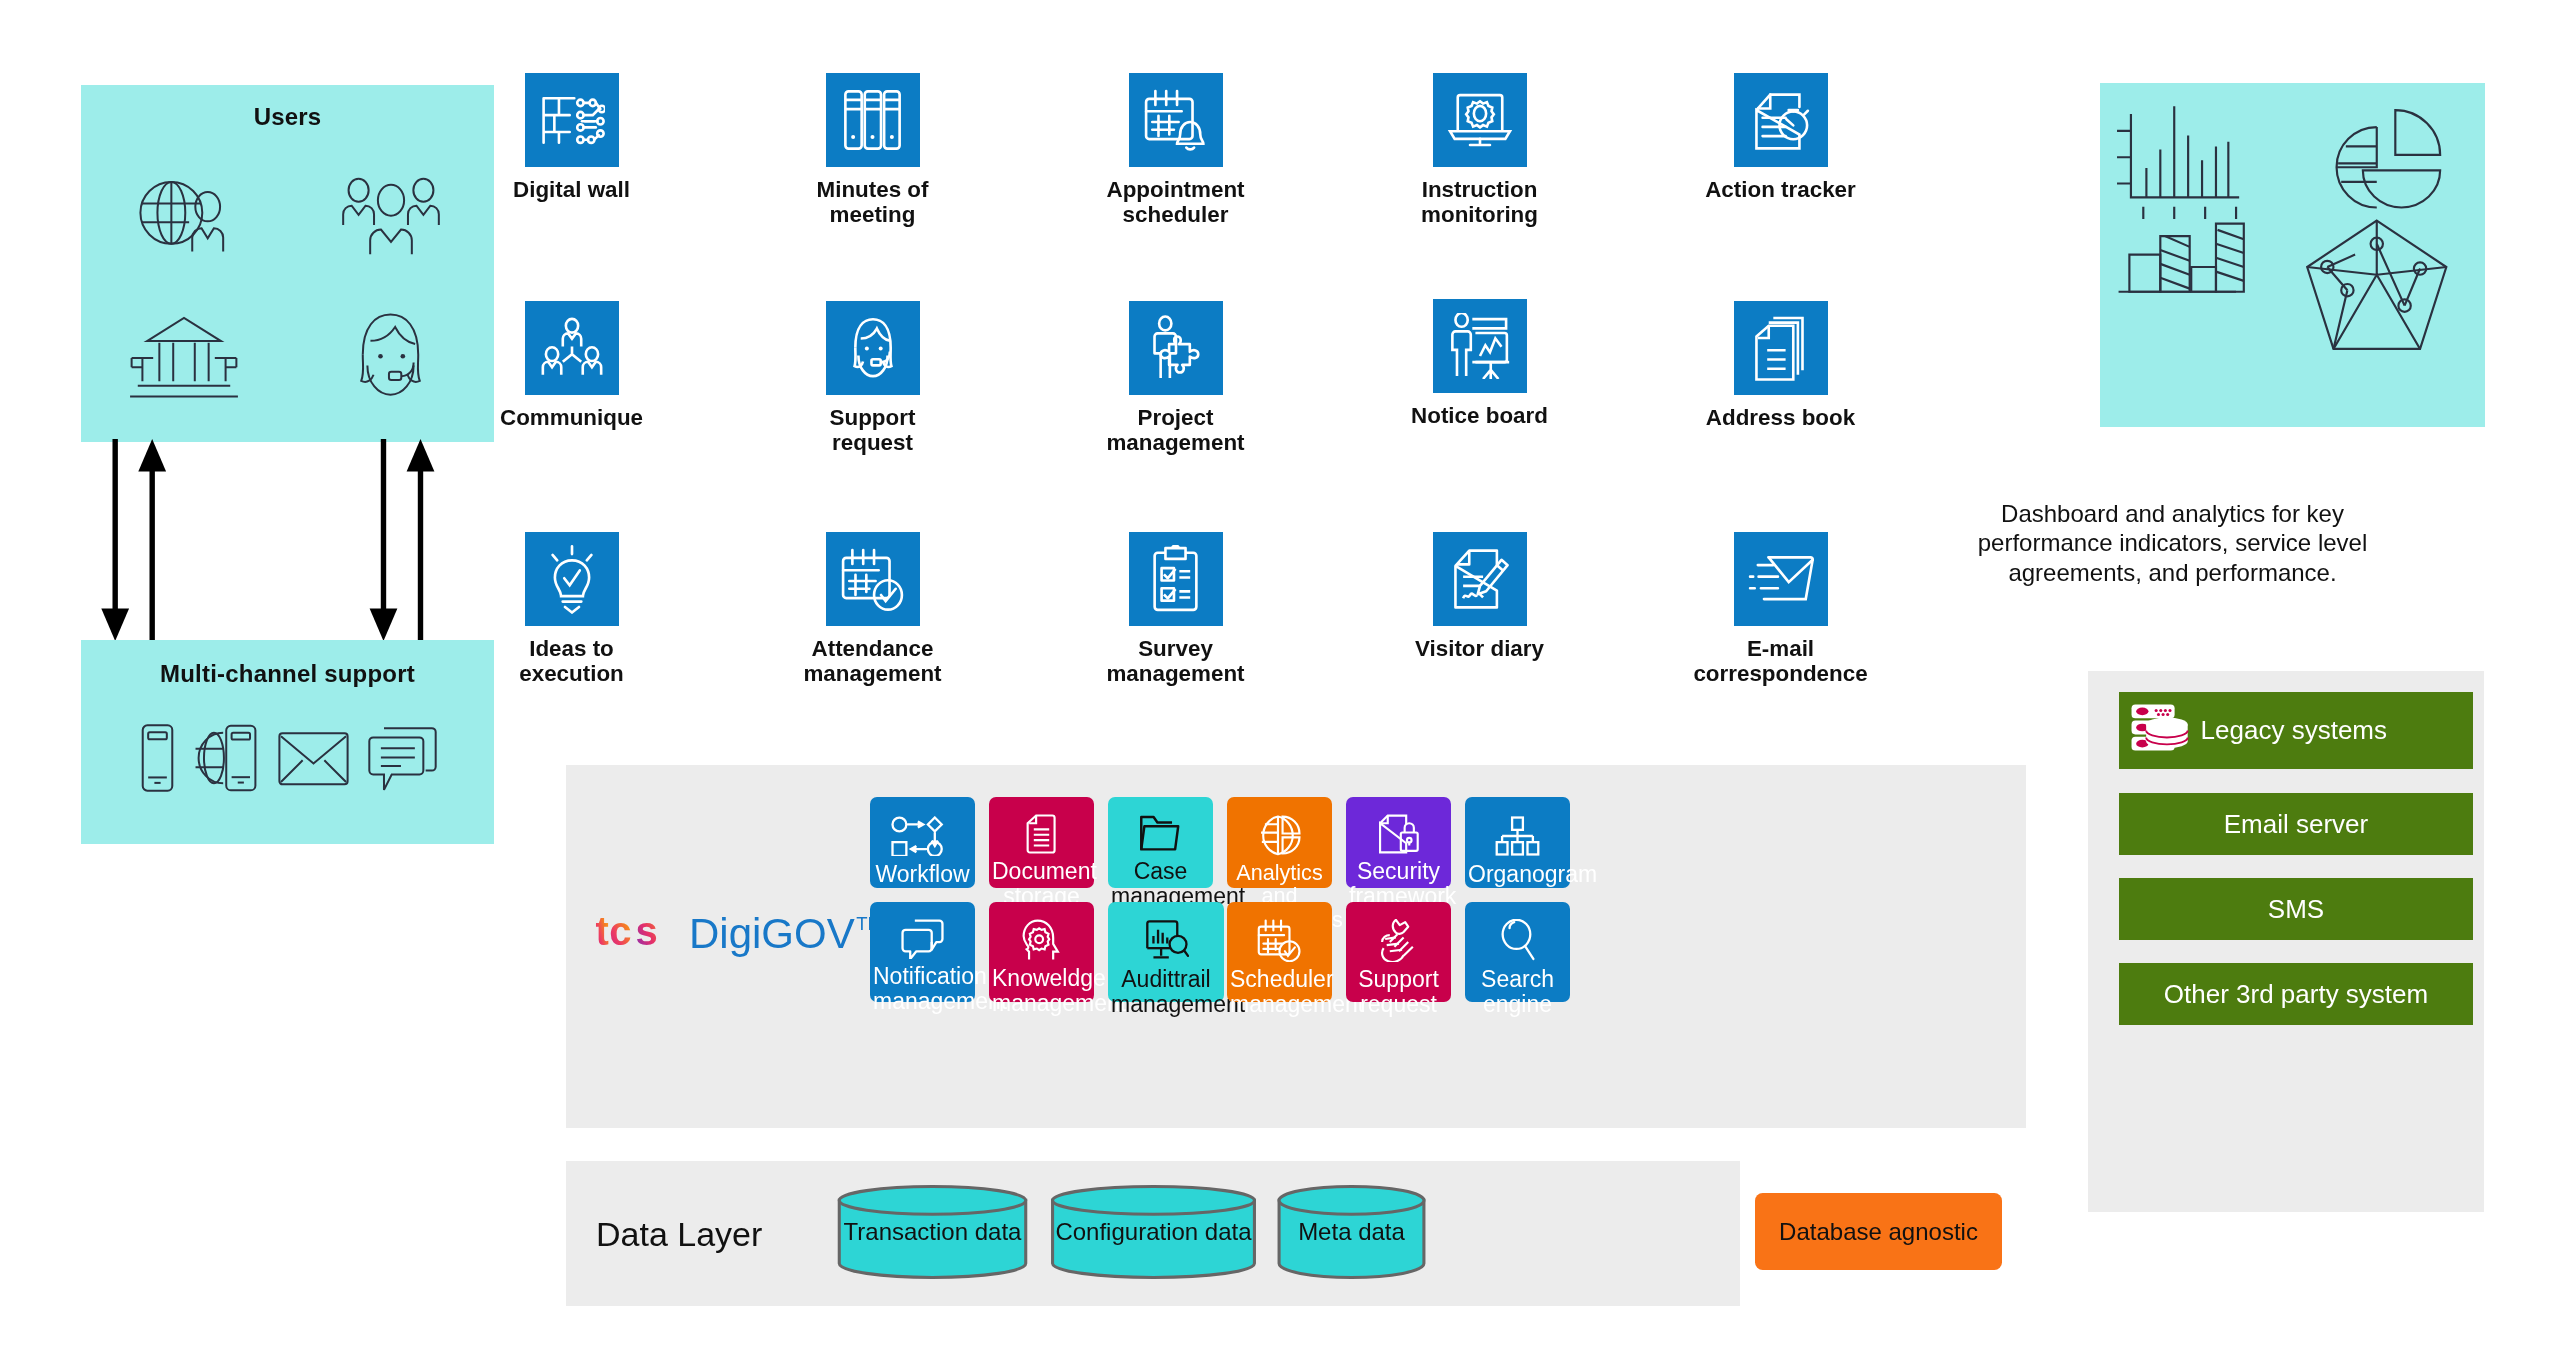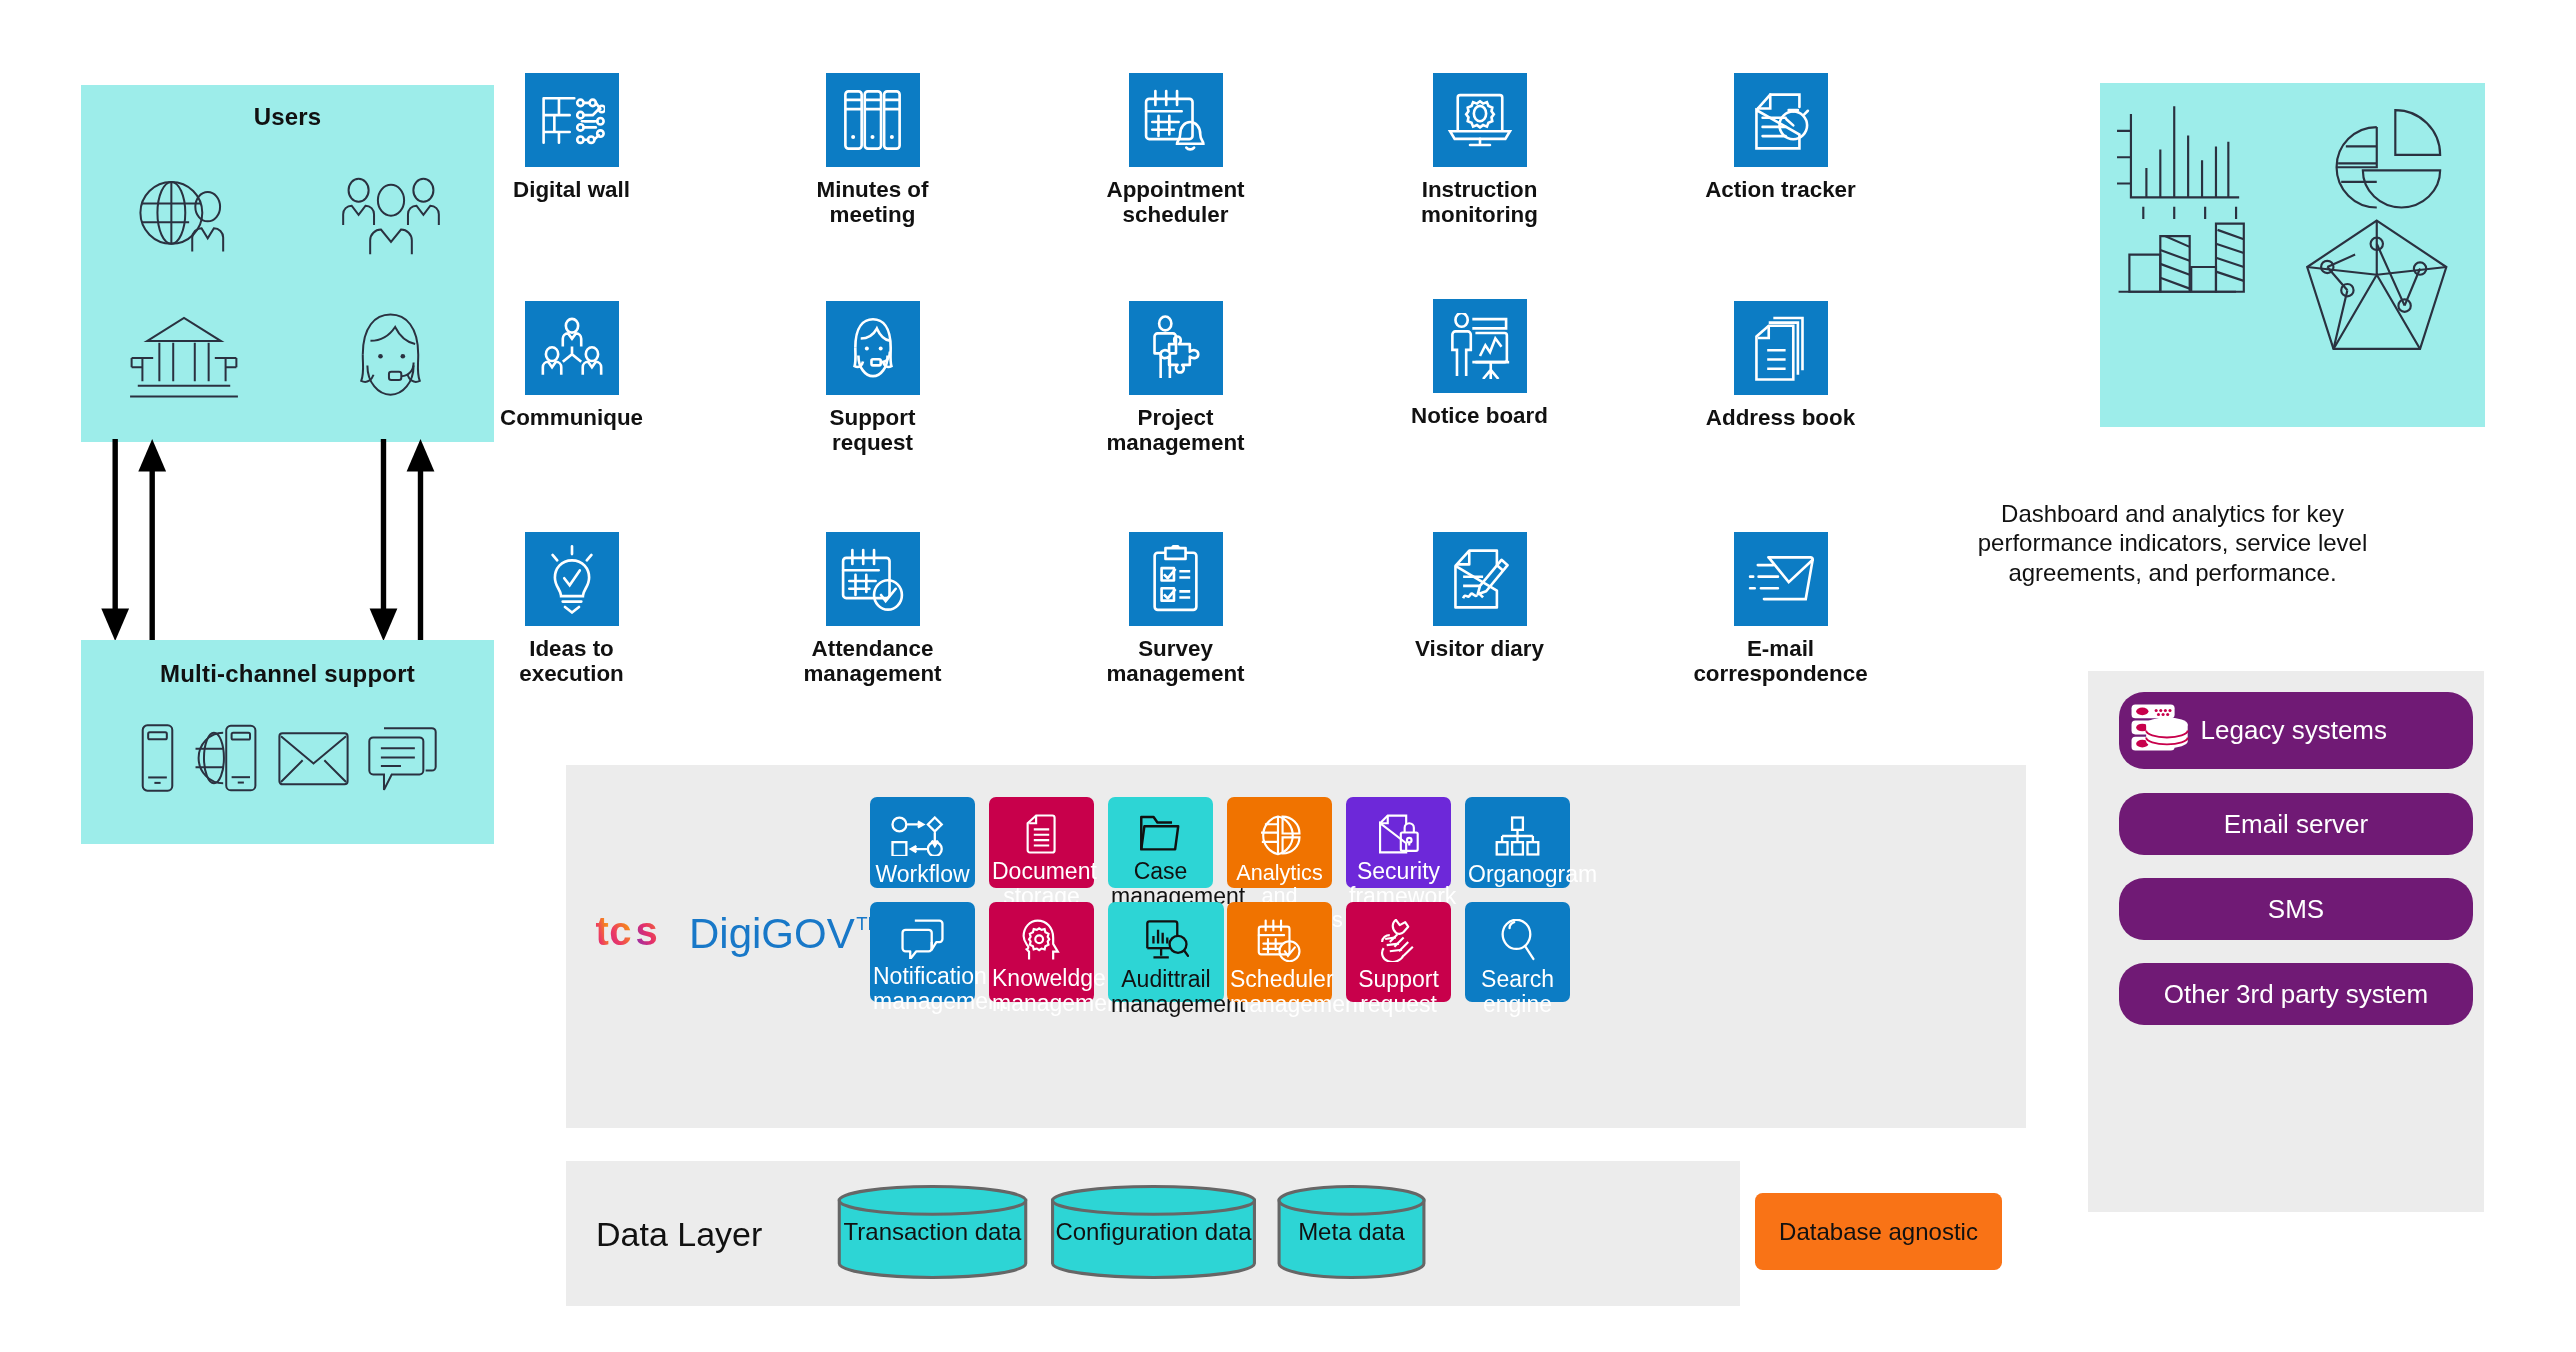--- a/index.html
+++ b/index.html
@@ -50,22 +50,22 @@
     text-align:center;font-size:24px;color:#111;
   }
   .dbagnostic{
     position:absolute;background:#f97316;border-radius:7.7px;
     display:flex;align-items:center;justify-content:center;
     font-size:24px;color:#111;
   }
 
   
   .sysbox{
-    position:absolute;background:#701a75;display:flex;align-items:center;
-    color:#fff;font-size:26px;border-radius:25px;
+    position:absolute;background:#4d7c0f;display:flex;align-items:center;
+    color:#fff;font-size:26px;
   }
 
   .dash-caption{
     position:absolute;text-align:center;color:#111;font-size:24px;line-height:1.22;
   }
 
   .logo-wrap{position:absolute;display:flex;align-items:flex-start;}
   .logo-digigov{
     font-size:42px;color:#1878C8;line-height:1;font-weight:500;margin-left:7px;
   }

